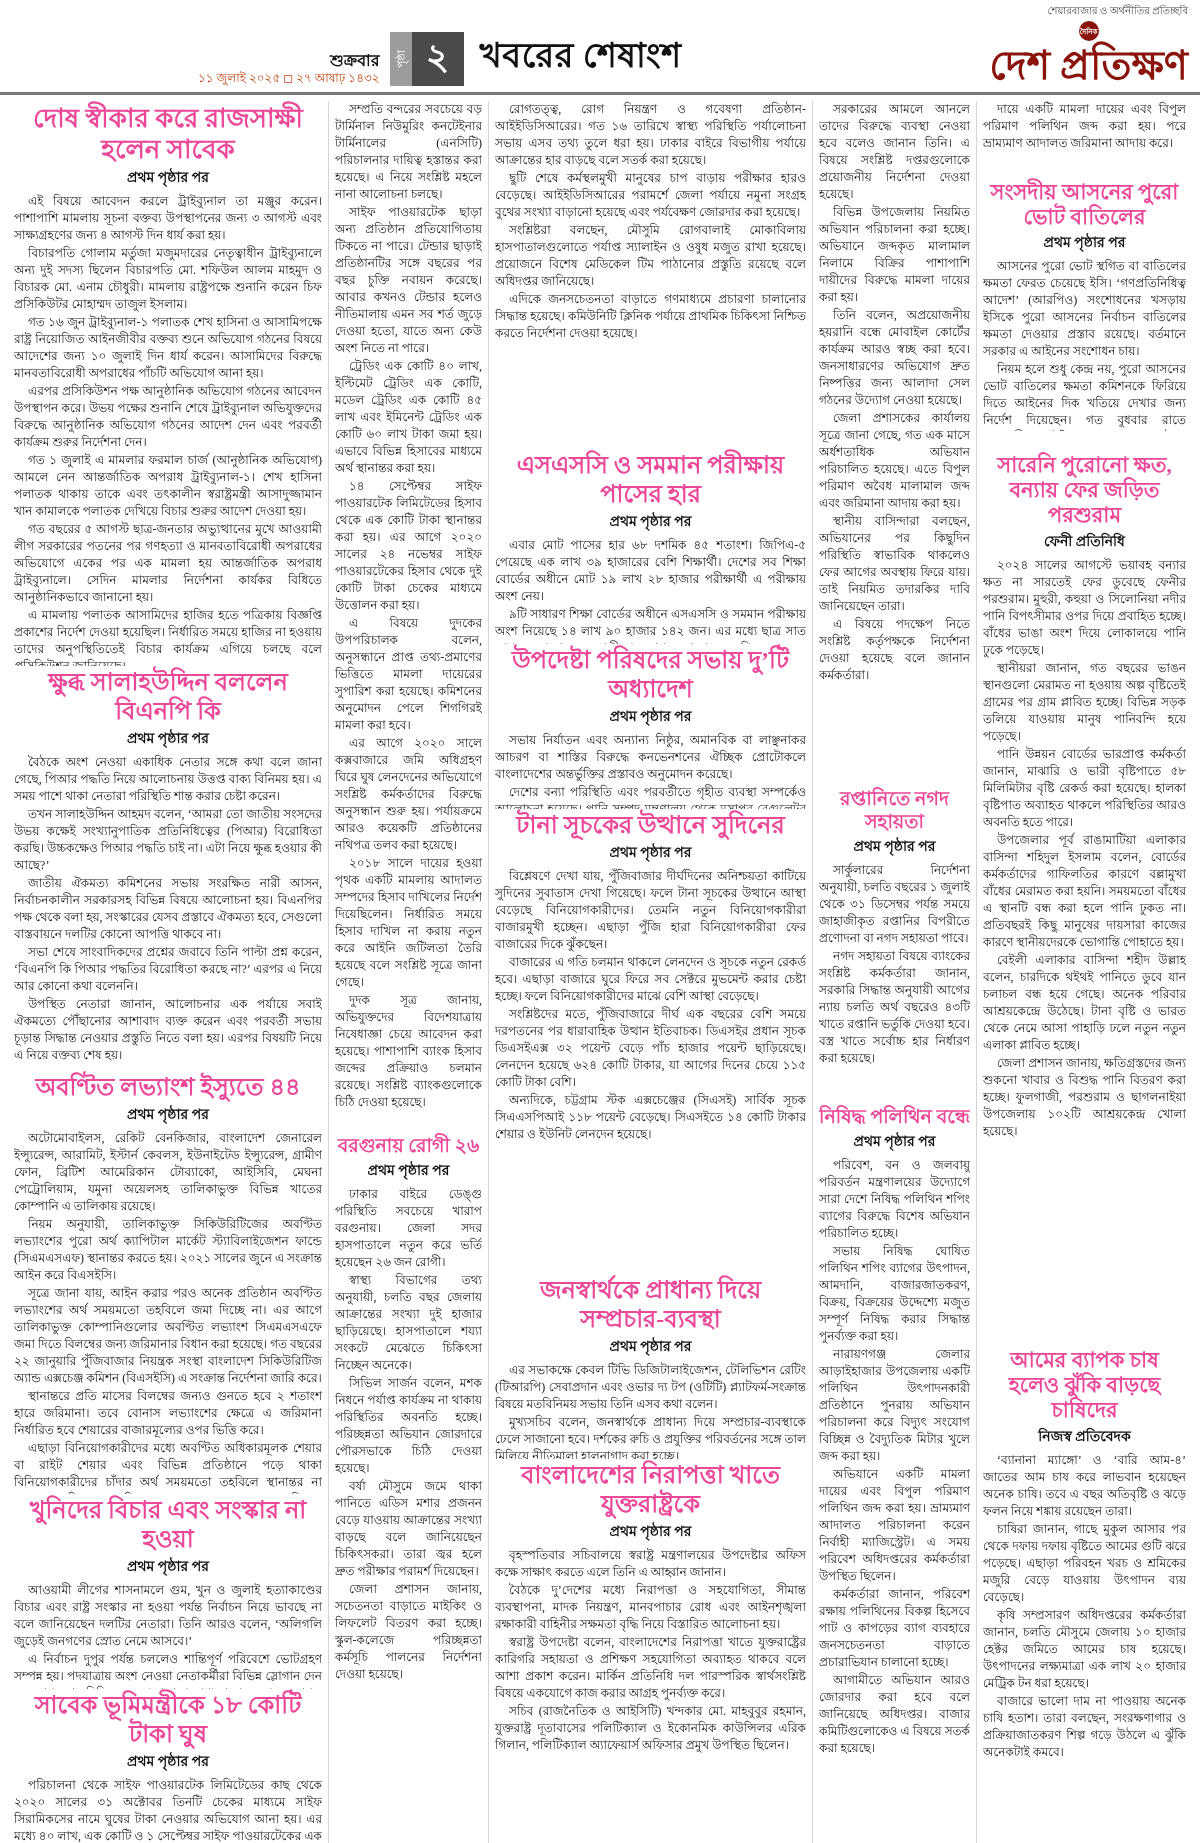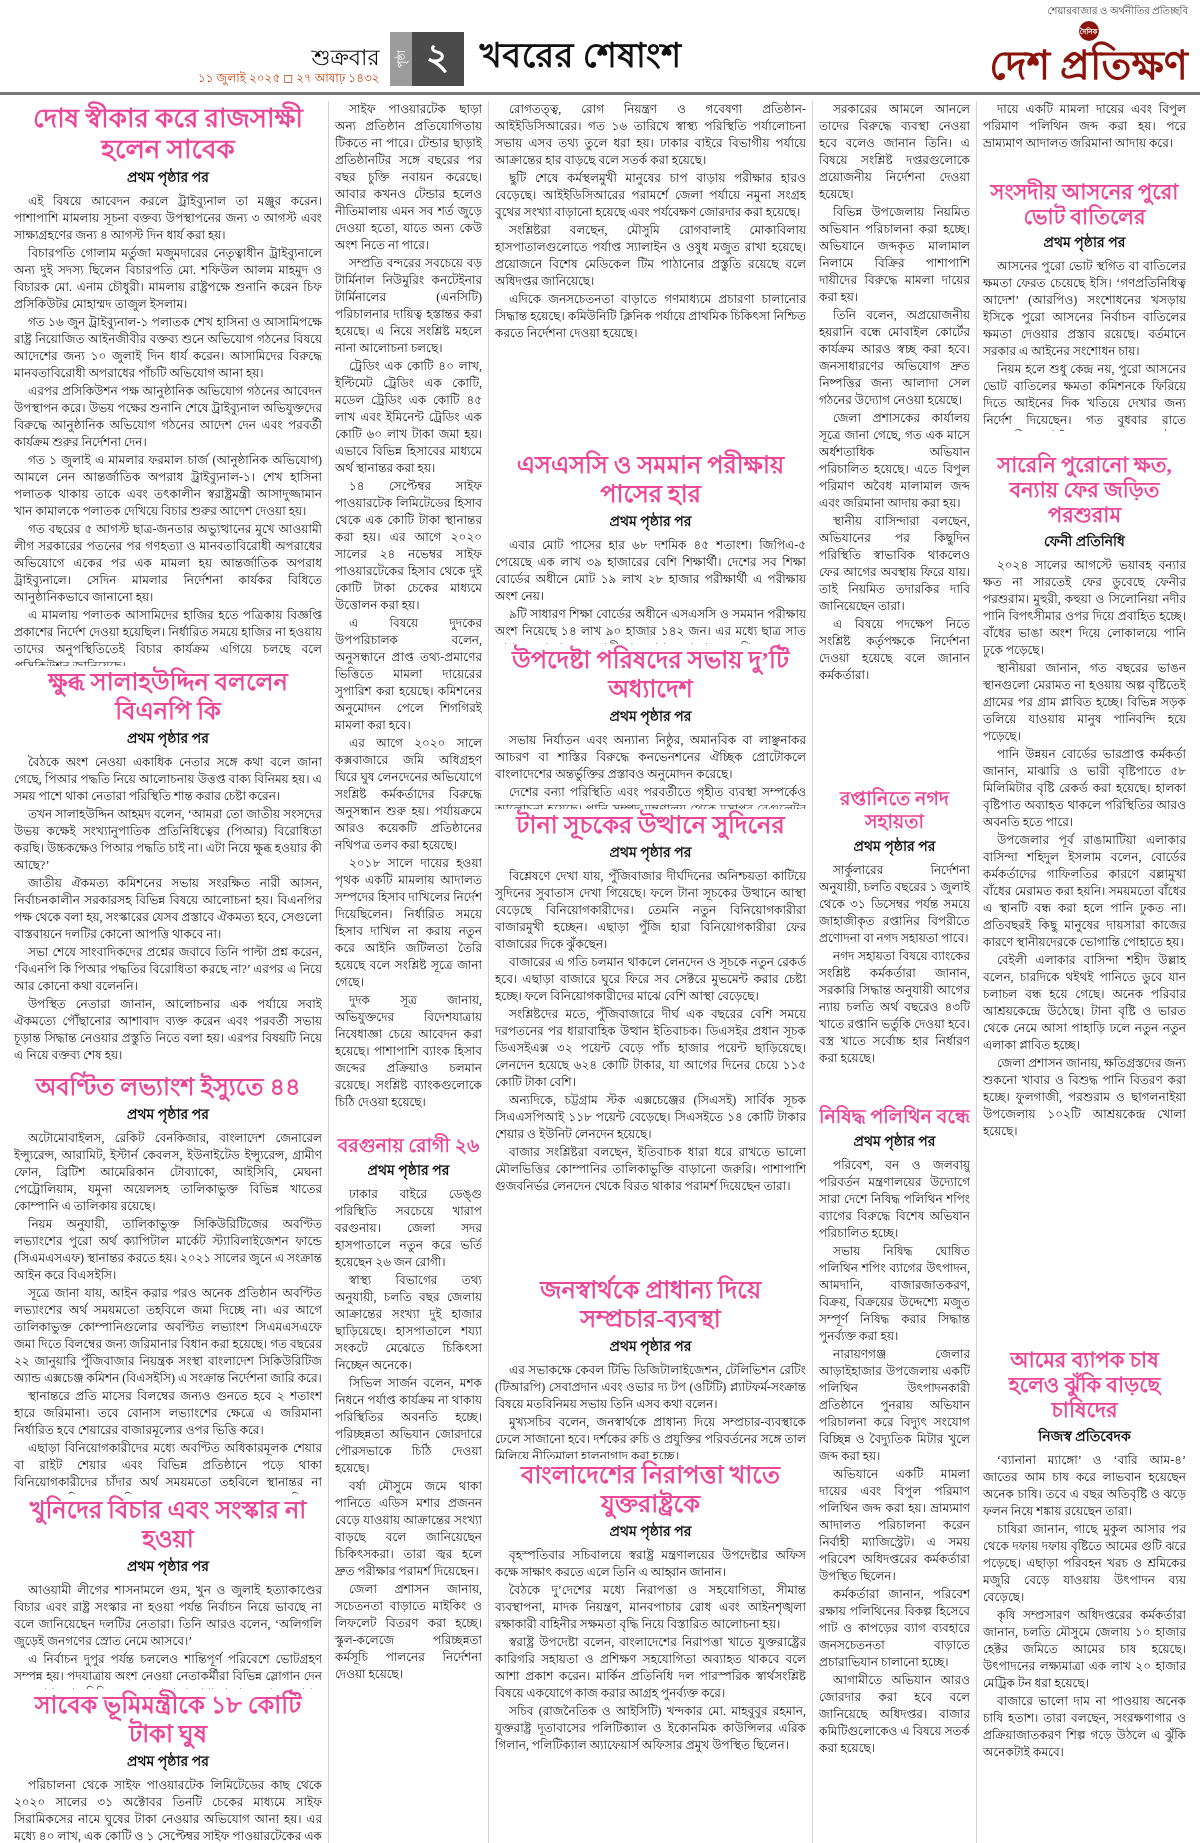--- a/index.html
+++ b/index.html
@@ -1,21 +1,21 @@
 <!DOCTYPE html>
 <html lang="bn"><head>
 <meta charset="utf-8">
 <style>
   html,body{margin:0;padding:0;background:#e8e8e8;}
   .page{width:1200px;height:1843px;background:#ffffff;margin:0 auto;position:relative;
         font-family:"Liberation Serif","DejaVu Serif",serif;color:#111;overflow:hidden;}
   
   .masthead{display:flex;align-items:flex-end;padding:26px 8px 6px 8px;border-bottom:3px solid #7a7a7a;height:60px;box-sizing:content-box;}
   .date-block{margin-left:190px;text-align:right;line-height:1.25;}
-  .weekday{font-weight:normal;font-size:22px;margin-top:8px;}
+  .weekday{font-weight:bold;font-size:16px;margin-top:8px;}
   .dateline{font-size:12px;color:#c2410c;}
   .pagebox{display:flex;margin-left:10px;}
   .page-label{width:22px;height:54px;background:#9c9c9c;color:#fff;font-size:11px;
               writing-mode:vertical-rl;transform:rotate(180deg);text-align:center;line-height:22px;}
   .page-num{width:52px;height:54px;background:#4b4b4b;color:#fff;font-size:36px;font-weight:bold;
             display:flex;align-items:center;justify-content:center;}
   .section-title{font-size:34px;font-weight:bold;margin-left:16px;letter-spacing:.5px;}
   .spacer{flex:1;}
   .logo{ text-align:right;margin-right:4px;}
   .logo-tagline{font-size:10px;color:#444;margin-bottom:1px;}
@@ -98,22 +98,22 @@
           <p class="body">এ নির্বাচন দুপুর পর্যন্ত চললেও শান্তিপূর্ণ পরিবেশে ভোটগ্রহণ সম্পন্ন হয়। পদযাত্রায় অংশ নেওয়া নেতাকর্মীরা বিভিন্ন স্লোগান দেন এবং পথসভায় মিলিত হন। পথে পথে সাধারণ মানুষ তাদের স্বাগত জানায়।</p>
         </section>
         <section class="article" style="height: 160px;">
           <h2 class="hl">সাবেক ভূমিমন্ত্রীকে ১৮ কোটি টাকা ঘুষ</h2>
           <div class="cont">প্রথম পৃষ্ঠার পর</div>
           <p class="body">পরিচালনা থেকে সাইফ পাওয়ারটেক লিমিটেডের কাছ থেকে ২০২০ সালের ৩১ অক্টোবর তিনটি চেকের মাধ্যমে সাইফ সিরামিকসের নামে ঘুষের টাকা নেওয়ার অভিযোগ আনা হয়। এর মধ্যে ৪০ লাখ, এক কোটি ও ১ সেপ্টেম্বর সাইফ পাওয়ারটেকের এক কোটি ৭৫ লাখ টাকা জমা হয়। এভাবে ধাপে ধাপে মোট ১৮ কোটি টাকার বেশি লেনদেন হয়েছে বলে অনুসন্ধানে উঠে এসেছে।</p>
         </section>
       </div>
     <div class="track narrow">
         <section class="article" style="height: 1032px;">
+          <p class="body">সম্প্রতি বন্দরের সবচেয়ে বড় টার্মিনাল নিউমুরিং কনটেইনার টার্মিনালের (এনসিটি) পরিচালনার দায়িত্ব হস্তান্তর করা হয়েছে। এ নিয়ে সংশ্লিষ্ট মহলে নানা আলোচনা চলছে।</p>
           <p class="body">সাইফ পাওয়ারটেক ছাড়া অন্য প্রতিষ্ঠান প্রতিযোগিতায় টিকতে না পারে। টেন্ডার ছাড়াই প্রতিষ্ঠানটির সঙ্গে বছরের পর বছর চুক্তি নবায়ন করেছে। আবার কখনও টেন্ডার হলেও নীতিমালায় এমন সব শর্ত জুড়ে দেওয়া হতো, যাতে অন্য কেউ অংশ নিতে না পারে।</p>
-          <p class="body">সম্প্রতি বন্দরের সবচেয়ে বড় টার্মিনাল নিউমুরিং কনটেইনার টার্মিনালের (এনসিটি) পরিচালনার দায়িত্ব হস্তান্তর করা হয়েছে। এ নিয়ে সংশ্লিষ্ট মহলে নানা আলোচনা চলছে।</p>
           <p class="body">ট্রেডিং এক কোটি ৪০ লাখ, ইল্টিমেট ট্রেডিং এক কোটি, মডেল ট্রেডিং এক কোটি ৪৫ লাখ এবং ইমিনেন্ট ট্রেডিং এক কোটি ৬০ লাখ টাকা জমা হয়। এভাবে বিভিন্ন হিসাবের মাধ্যমে অর্থ স্থানান্তর করা হয়।</p>
           <p class="body">১৪ সেপ্টেম্বর সাইফ পাওয়ারটেক লিমিটেডের হিসাব থেকে এক কোটি টাকা স্থানান্তর করা হয়। এর আগে ২০২০ সালের ২৪ নভেম্বর সাইফ পাওয়ারটেকের হিসাব থেকে দুই কোটি টাকা চেকের মাধ্যমে উত্তোলন করা হয়।</p>
           <p class="body">এ বিষয়ে দুদকের উপপরিচালক বলেন, অনুসন্ধানে প্রাপ্ত তথ্য-প্রমাণের ভিত্তিতে মামলা দায়েরের সুপারিশ করা হয়েছে। কমিশনের অনুমোদন পেলে শিগগিরই মামলা করা হবে।</p>
           <p class="body">এর আগে ২০২০ সালে কক্সবাজারে জমি অধিগ্রহণ ঘিরে ঘুষ লেনদেনের অভিযোগে সংশ্লিষ্ট কর্মকর্তাদের বিরুদ্ধে অনুসন্ধান শুরু হয়। পর্যায়ক্রমে আরও কয়েকটি প্রতিষ্ঠানের নথিপত্র তলব করা হয়েছে।</p>
           <p class="body">২০১৮ সালে দায়ের হওয়া পৃথক একটি মামলায় আদালত সম্পদের হিসাব দাখিলের নির্দেশ দিয়েছিলেন। নির্ধারিত সময়ে হিসাব দাখিল না করায় নতুন করে আইনি জটিলতা তৈরি হয়েছে বলে সংশ্লিষ্ট সূত্রে জানা গেছে।</p>
           <p class="body">দুদক সূত্র জানায়, অভিযুক্তদের বিদেশযাত্রায় নিষেধাজ্ঞা চেয়ে আবেদন করা হয়েছে। পাশাপাশি ব্যাংক হিসাব জব্দের প্রক্রিয়াও চলমান রয়েছে। সংশ্লিষ্ট ব্যাংকগুলোকে চিঠি দেওয়া হয়েছে।</p>
         </section>
         <section class="article" style="height: 716px;">
           <h2 class="hl">বরগুনায় রোগী ২৬</h2>
           <div class="cont">প্রথম পৃষ্ঠার পর</div>
@@ -143,21 +143,20 @@
           <p class="body">সভায় নির্যাতন এবং অন্যান্য নিষ্ঠুর, অমানবিক বা লাঞ্ছনাকর আচরণ বা শাস্তির বিরুদ্ধে কনভেনশনের ঐচ্ছিক প্রোটোকলে বাংলাদেশের অন্তর্ভুক্তির প্রস্তাবও অনুমোদন করেছে।</p>
           <p class="body">দেশের বন্যা পরিস্থিতি এবং পরবর্তীতে গৃহীত ব্যবস্থা সম্পর্কেও আলোচনা হয়েছে। পানি সম্পদ মন্ত্রণালয় থেকে মুসাপুর রেগুলেটর এবং বামনী ক্লোজারের চূড়ান্তকরণ, ফেনীতে স্থায়ী বাঁধ নির্মাণ প্রকল্প চূড়ান্তকরণ এবং নোয়াখালীতে খাল পুনরুদ্ধার এবং নিষ্কাশন ব্যবস্থা নিশ্চিত করার উদ্যোগ সম্পর্কে উপদেষ্টা পরিষদকে অবহিত করা হয়েছে।</p>
         </section>
         <section class="article" style="height: 465px;">
           <h2 class="hl">টানা সূচকের উত্থানে সুদিনের</h2>
           <div class="cont">প্রথম পৃষ্ঠার পর</div>
           <p class="body">বিশ্লেষণে দেখা যায়, পুঁজিবাজার দীর্ঘদিনের অনিশ্চয়তা কাটিয়ে সুদিনের সুবাতাস দেখা গিয়েছে। ফলে টানা সূচকের উত্থানে আস্থা বেড়েছে বিনিয়োগকারীদের। তেমনি নতুন বিনিয়োগকারীরা বাজারমুখী হচ্ছেন। এছাড়া পুঁজি হারা বিনিয়োগকারীরা ফের বাজারের দিকে ঝুঁকছেন।</p>
           <p class="body">বাজারের এ গতি চলমান থাকলে লেনদেন ও সূচকে নতুন রেকর্ড হবে। এছাড়া বাজারে ঘুরে ফিরে সব সেক্টরে মুভমেন্ট করার চেষ্টা হচ্ছে। ফলে বিনিয়োগকারীদের মাঝে বেশি আস্থা বেড়েছে।</p>
           <p class="body">সংশ্লিষ্টদের মতে, পুঁজিবাজারে দীর্ঘ এক বছরের বেশি সময়ে দরপতনের পর ধারাবাহিক উত্থান ইতিবাচক। ডিএসইর প্রধান সূচক ডিএসইএক্স ৩২ পয়েন্ট বেড়ে পাঁচ হাজার পয়েন্ট ছাড়িয়েছে। লেনদেন হয়েছে ৬২৪ কোটি টাকার, যা আগের দিনের চেয়ে ১১৫ কোটি টাকা বেশি।</p>
           <p class="body">অন্যদিকে, চট্টগ্রাম স্টক এক্সচেঞ্জের (সিএসই) সার্বিক সূচক সিএএসপিআই ১১৮ পয়েন্ট বেড়েছে। সিএসইতে ১৪ কোটি টাকার শেয়ার ও ইউনিট লেনদেন হয়েছে।</p>
-          <p class="body">বাজার সংশ্লিষ্টরা বলছেন, ইতিবাচক ধারা ধরে রাখতে ভালো মৌলভিত্তির কোম্পানির তালিকাভুক্তি বাড়ানো জরুরি। পাশাপাশি গুজবনির্ভর লেনদেন থেকে বিরত থাকার পরামর্শ দিয়েছেন তারা।</p>
         </section>
         <section class="article" style="height: 185px;">
           <h2 class="hl">জনস্বার্থকে প্রাধান্য দিয়ে সম্প্রচার-ব্যবস্থা</h2>
           <div class="cont">প্রথম পৃষ্ঠার পর</div>
           <p class="body">এর সভাকক্ষে কেবল টিভি ডিজিটালাইজেশন, টেলিভিশন রেটিং (টিআরপি) সেবাপ্রদান এবং ওভার দ্য টপ (ওটিটি) প্ল্যাটফর্ম-সংক্রান্ত বিষয়ে মতবিনিময় সভায় তিনি এসব কথা বলেন।</p>
           <p class="body">মুখ্যসচিব বলেন, জনস্বার্থকে প্রাধান্য দিয়ে সম্প্রচার-ব্যবস্থাকে ঢেলে সাজানো হবে। দর্শকের রুচি ও প্রযুক্তির পরিবর্তনের সঙ্গে তাল মিলিয়ে নীতিমালা হালনাগাদ করা হচ্ছে।</p>
         </section>
         <section class="article" style="height: 388px;">
           <h2 class="hl">বাংলাদেশের নিরাপত্তা খাতে যুক্তরাষ্ট্রকে</h2>
           <div class="cont">প্রথম পৃষ্ঠার পর</div>

